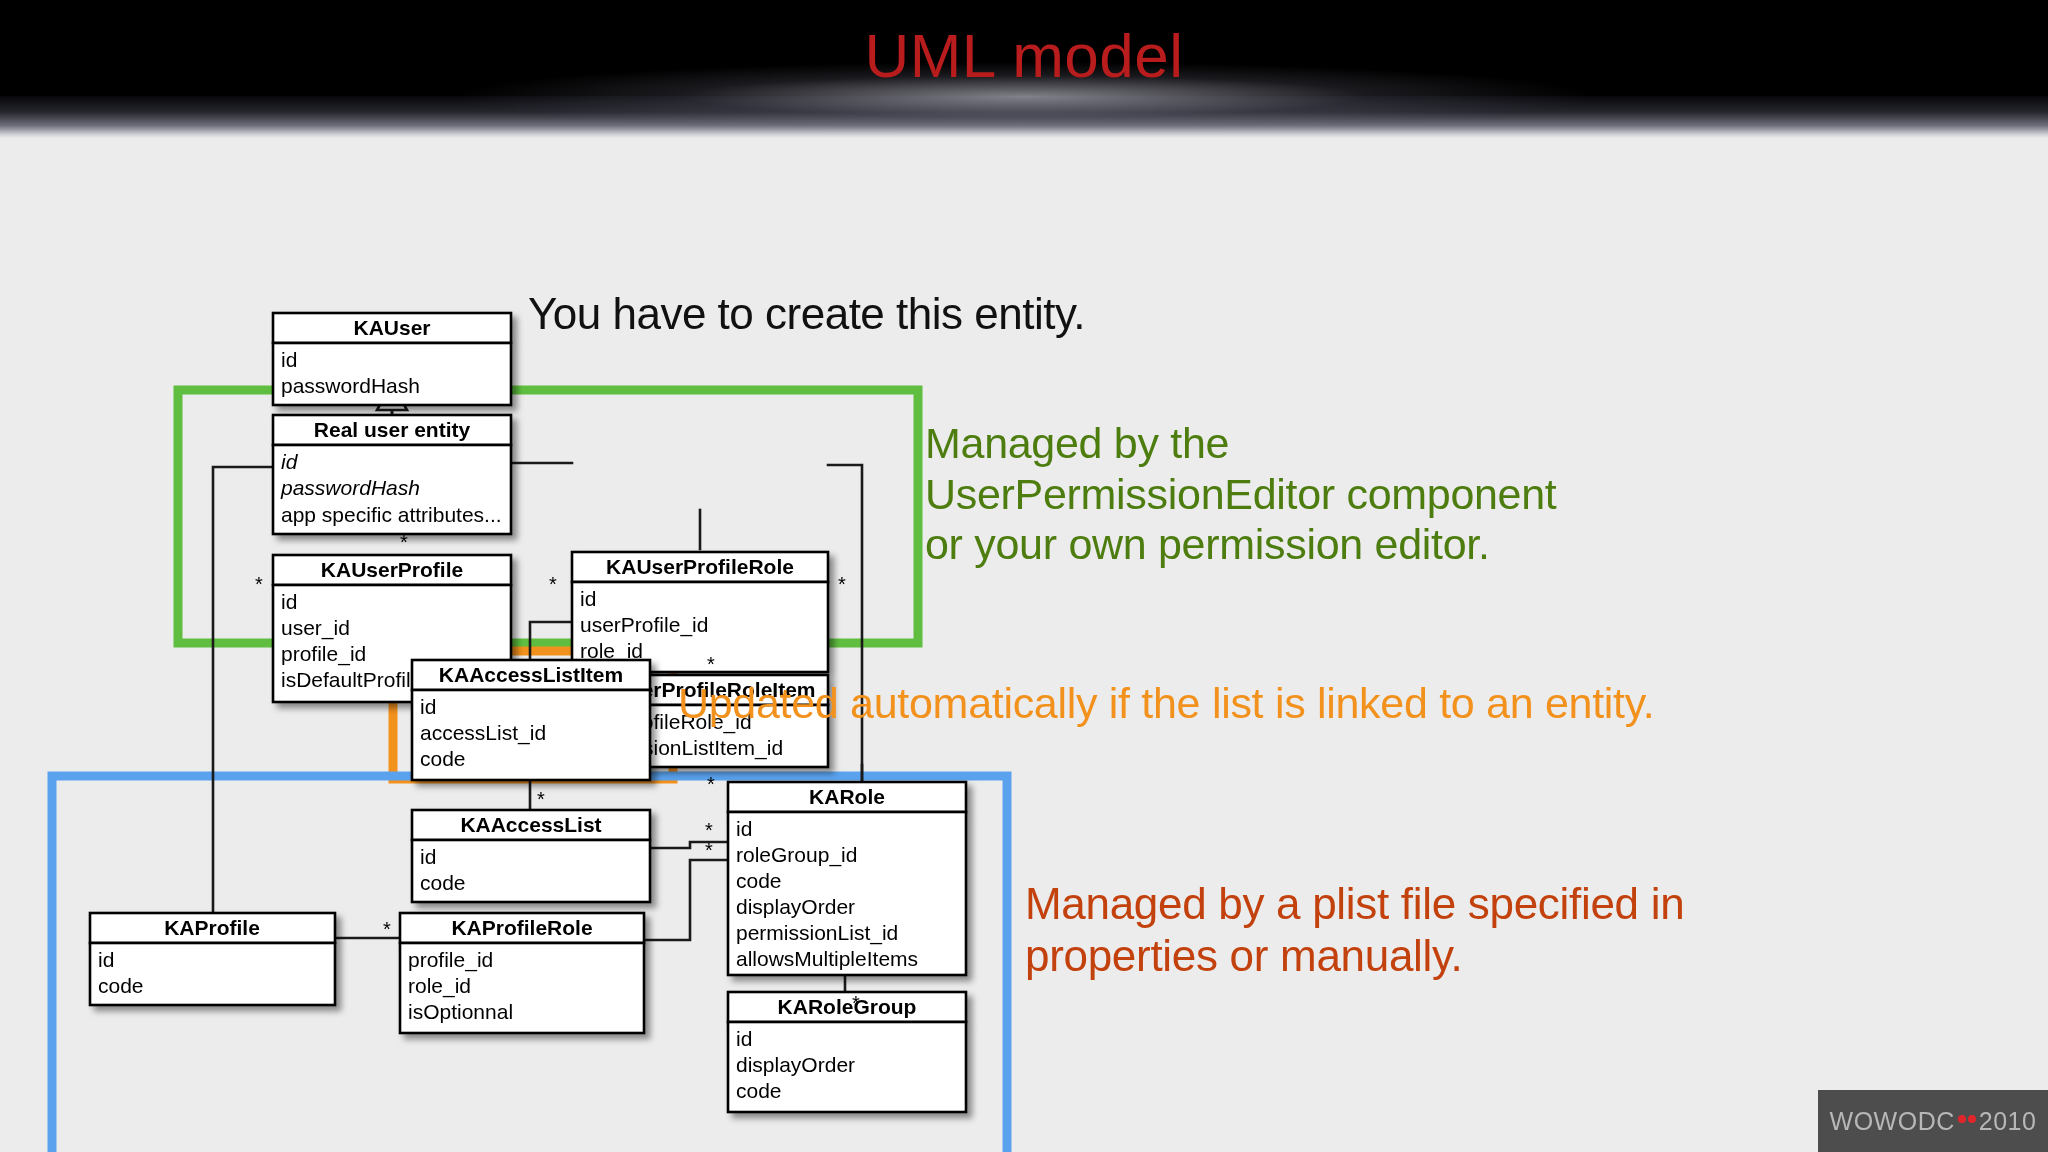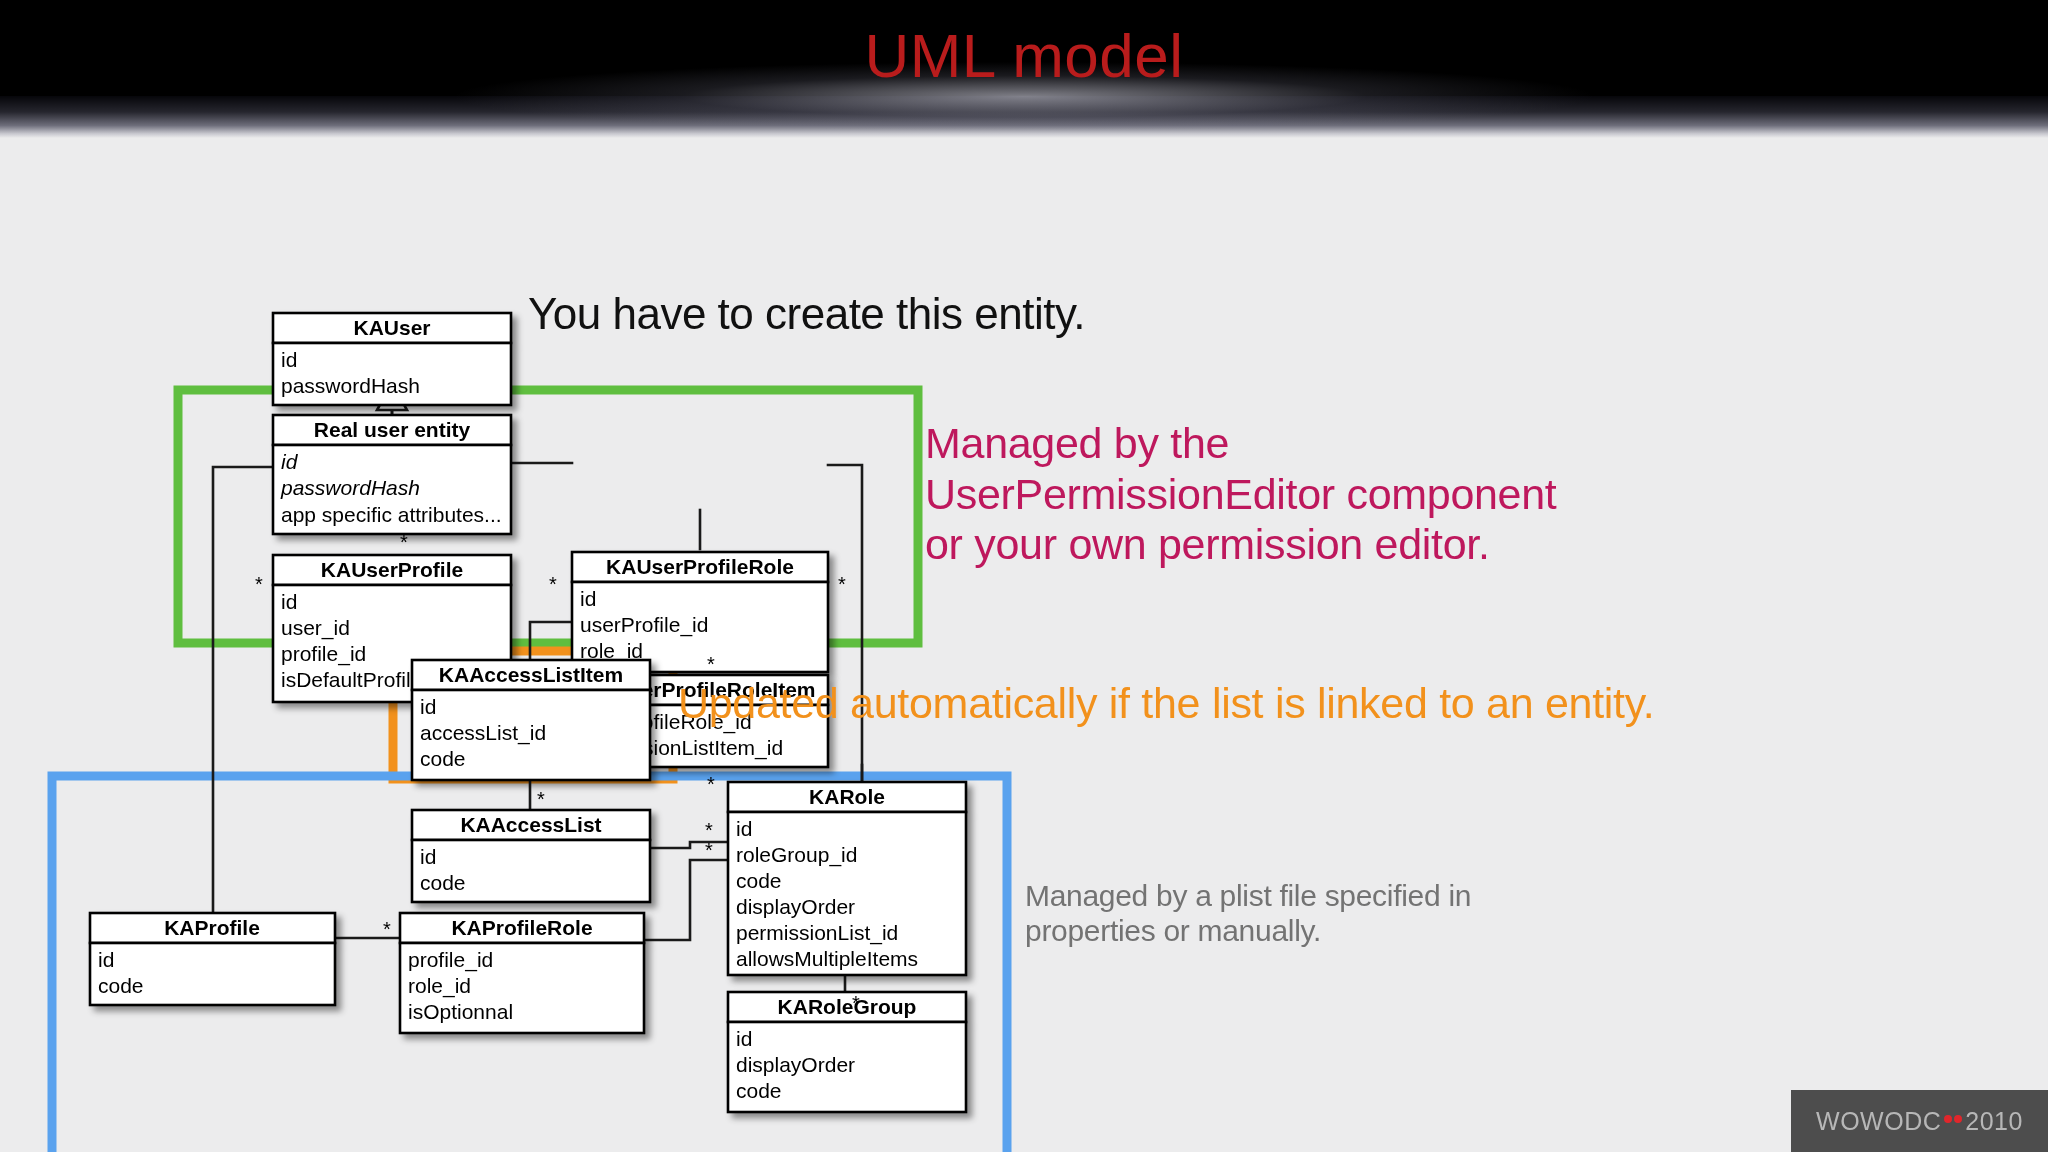--- a/index.html
+++ b/index.html
@@ -46,27 +46,27 @@
   
   .note{
     position:absolute;
     font-family:"Liberation Sans", sans-serif;
     font-weight:400;
     line-height:1.18;
     white-space:pre;
     z-index:4;
   }
   .note-black{ color:#111111; font-size:44px; left:528px; top:288px; letter-spacing:-.5px;}
-  .note-green{ color:#be185d; font-size:43px; left:925px; top:418px; letter-spacing:-.3px;}
+  .note-green{ color:#4d7c0f; font-size:43px; left:925px; top:418px; letter-spacing:-.3px;}
   .note-orange{color:#f2911c; font-size:43px; left:678px; top:678px; letter-spacing:-.3px;}
-  .note-blue{  color:#737373; font-size:30px; left:1025px; top:878px; letter-spacing:-.3px;}
+  .note-blue{  color:#c2410c; font-size:44px; left:1025px; top:878px; letter-spacing:-.3px;}
 
   
   .footer-logo{
-    position:absolute;right:0;bottom:0;width:257px;height:62px;
+    position:absolute;right:0;bottom:0;width:230px;height:62px;
     background:#4d4d4d;
     display:flex;align-items:center;justify-content:center;
     z-index:8;
   }
   .logo-text{color:#b7b7b7;font-size:25px;letter-spacing:.5px;font-family:"Liberation Sans", sans-serif;}
   .logo-dots{display:inline-block;margin:0 2px;}
   .logo-dot{
     display:inline-block;width:8px;height:8px;border-radius:50%;
     background:#e0262b;margin:0 1px;vertical-align:3px;
   }

